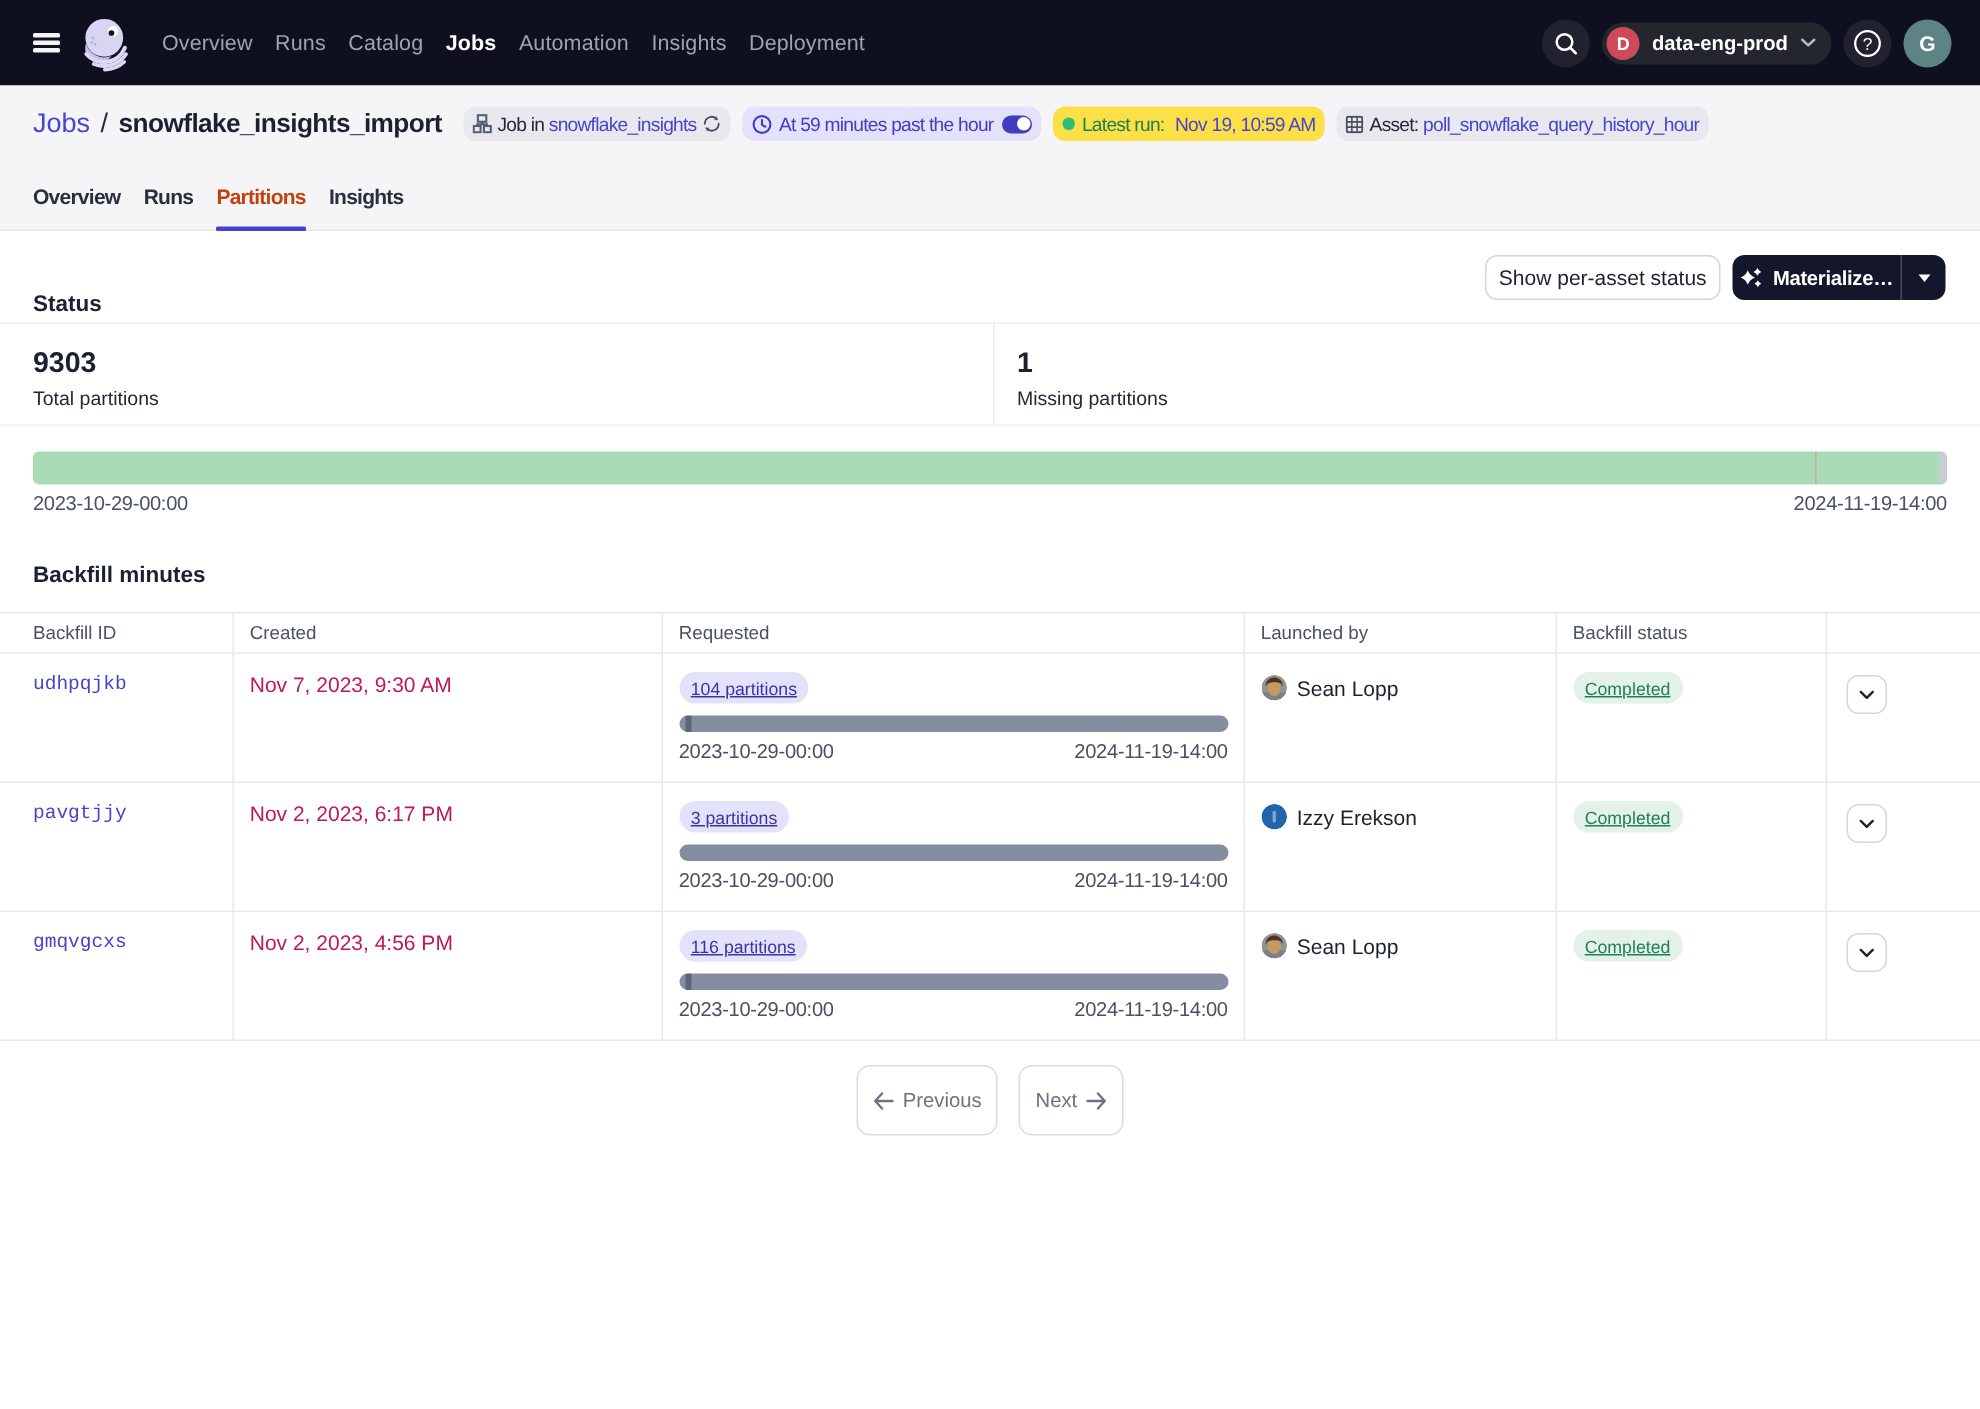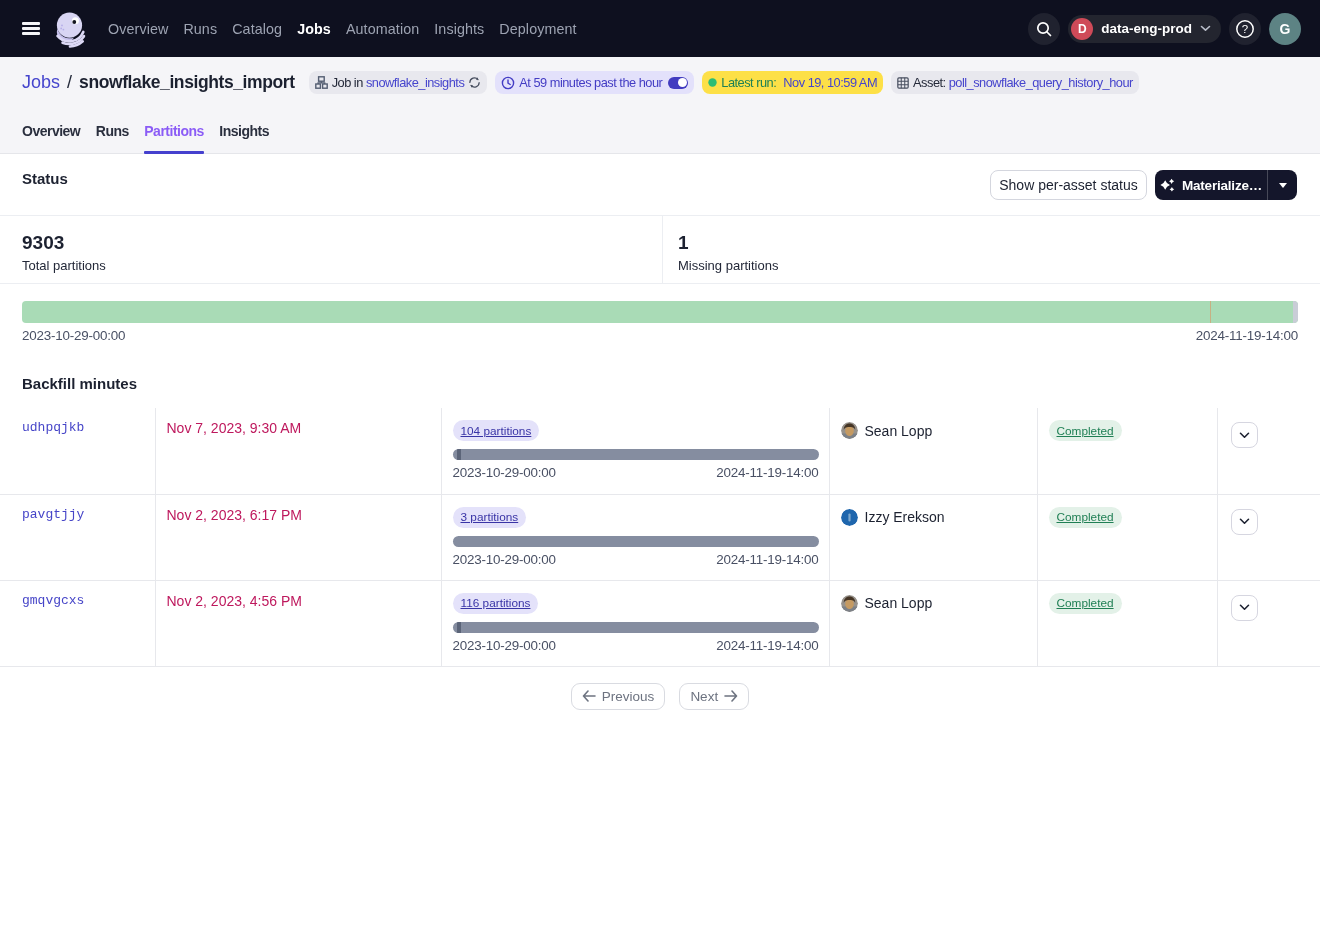--- a/index.html
+++ b/index.html
@@ -29,25 +29,25 @@
 .tag { height:23px; border-radius:8px; display:flex; align-items:center; font-size:12.8px; letter-spacing:-0.5px; padding:0 6px; gap:4px; white-space:nowrap; }
 .tag.gray { background:#e8e8ee; color:#232838; }
 .tag.purple { background:#e3e1fb; color:#433cc4; }
 .tag.green { background:#fde047; color:#1d8055; }
 .tag a { color:#4645cd; text-decoration:none; }
 .toggle { width:20px; height:12px; background:#423cc0; border-radius:6px; position:relative; margin-left:2px; }
 .toggle::after { content:""; position:absolute; right:1.5px; top:1.5px; width:9px; height:9px; background:#fff; border-radius:50%; }
 
 .tabs { position:absolute; left:22px; bottom:0; display:flex; gap:15.5px; }
 .tab { font-size:14px; font-weight:700; letter-spacing:-0.5px; color:#2a2f3e; padding-bottom:14px; position:relative; }
-.tab.active { color:#8b5cf6; }
+.tab.active { color:#c2410c; }
 .tab.active::after { content:""; position:absolute; left:0; right:0; bottom:-1px; height:3px; background:#4540ce; border-radius:1px; }
 
 .statusrow { position:relative; height:61px; }
-.statusrow h2 { position:absolute; left:22px; top:16px; font-size:15px; color:#1c2130; }
+.statusrow h2 { position:absolute; left:22px; top:40px; font-size:15px; color:#1c2130; }
 .btn { font-size:14px; color:#1c2130; background:#fff; border:1px solid #d4d6de; border-radius:8px; height:30px; display:inline-flex; align-items:center; padding:0 12px; }
 .showbtn { position:absolute; right:173px; top:16px; width:157px; justify-content:center; padding:0; }
 .matbtn { position:absolute; right:23px; top:16px; height:30px; background:#14162b; border-radius:8px; display:flex; align-items:center; color:#fff; }
 .matbtn .main { display:flex; align-items:center; gap:6px; width:112px; justify-content:center; font-size:13.5px; font-weight:700; letter-spacing:-0.2px;text-align:center; }
 .matbtn .sep { width:1px; height:30px; background:rgba(255,255,255,0.22); }
 .matbtn .caret { width:29px; display:flex; align-items:center; justify-content:center; }
 .caret-tri { width:0; height:0; border-left:4px solid transparent; border-right:4px solid transparent; border-top:5px solid #fff; }
 
 .stats { display:flex; border-top:1px solid #eceef2; border-bottom:1px solid #eceef2; height:69px; }
 .stats .cell { padding:16px 0 0 22px; }
@@ -75,21 +75,21 @@
 .chip.purple { background:#e4e2fa; color:#3934a6; }
 .chip.green { background:#e3f1e8; color:#1f7f54; }
 .rowbar { width:366px; height:11px; background:#858da0; border-radius:5.5px; margin-top:8px; position:relative; overflow:hidden; }
 .rowbar .seg { position:absolute; top:0; bottom:0; background:#5b6478; }
 .rowdates { width:366px; display:flex; justify-content:space-between; font-size:13.4px; letter-spacing:-0.2px; color:#495064; margin-top:5px; }
 .user { display:flex; align-items:center; gap:7px; font-size:14px; color:#1c2130; margin-top:2px; }
 .uavatar { width:17px; height:17px; border-radius:50%; flex:0 0 auto; }
 .rowbtn { width:27px; height:26px; border:1px solid #d6d6e0; border-radius:8px; background:#fff; display:flex; align-items:center; justify-content:center; margin-top:2px; margin-left:2.5px; }
 
 .pager { display:flex; justify-content:center; gap:14px; margin-top:16px; }
-.pagerbtn { height:27px; border:1px solid #d9dbe1; border-radius:9px; display:inline-flex; align-items:center; gap:6px; padding:0 10px; font-size:13.5px; color:#6d7380; background:#fff; }
+.pagerbtn { height:47px; border:1px solid #d9dbe1; border-radius:9px; display:inline-flex; align-items:center; gap:6px; padding:0 10px; font-size:13.5px; color:#6d7380; background:#fff; }
 </style>
 </head>
 <body>
 <div class="nav">
   <div class="burger">
       <div></div>
       <div></div>
       <div></div>
     </div>
   <div class="logo">
@@ -237,20 +237,28 @@
 <table class="grid">
   <colgroup>
       <col style="width:155px">
       <col style="width:286px">
       <col style="width:388px">
       <col style="width:208px">
       <col style="width:180px">
       <col style="width:103px">
     </colgroup>
   <tbody>
+      <tr>
+        <th>Backfill ID</th>
+        <th>Created</th>
+        <th>Requested</th>
+        <th>Launched by</th>
+        <th>Backfill status</th>
+        <th></th>
+      </tr>
   <tr>
     <td>
           <a class="mono">udhpqjkb</a>
         </td>
     <td>
           <span class="created">Nov 7, 2023, 9:30 AM</span>
         </td>
     <td>
       <span class="chip purple">104 partitions</span>
       <div class="rowbar">

